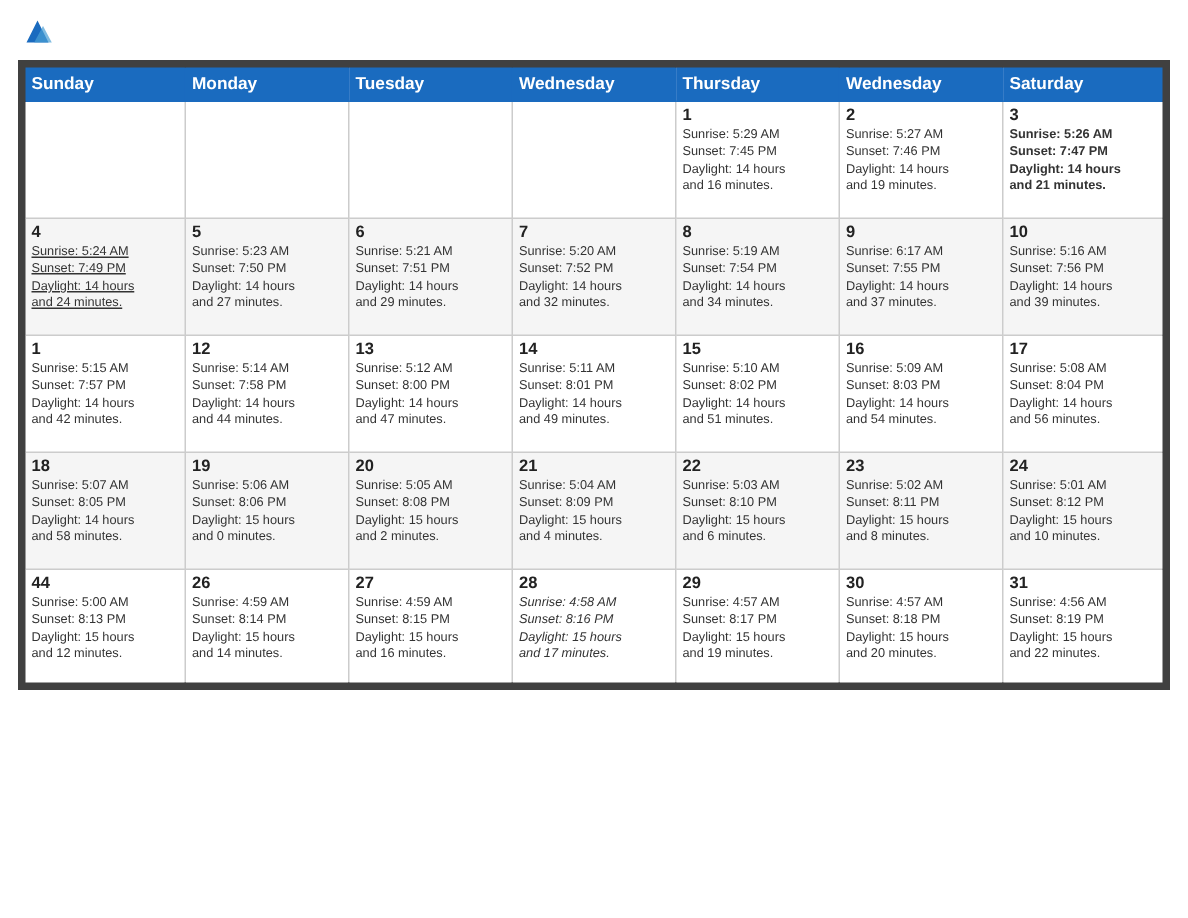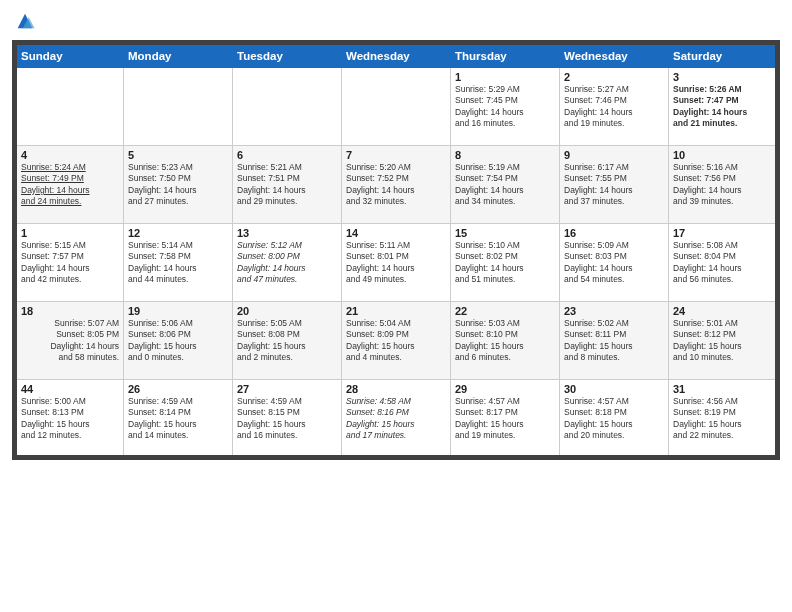--- a/index.html
+++ b/index.html
@@ -220,21 +220,21 @@
           </td>
           <td>
             <span class="day-num">12</span>
             <div class="day-info" style="white-space: pre-line;">Sunrise: 5:14 AM
 Sunset: 7:58 PM
 Daylight: 14 hours
 and 44 minutes.</div>
           </td>
           <td>
             <span class="day-num">13</span>
-            <div class="day-info" style="white-space: pre-line; font-style: italic;">Sunrise: 5:12 AM
+            <div class="day-info" style="white-space: pre-line;">Sunrise: 5:12 AM
 Sunset: 8:00 PM
 Daylight: 14 hours
 and 47 minutes.</div>
           </td>
           <td>
             <span class="day-num">14</span>
             <div class="day-info" style="white-space: pre-line;">Sunrise: 5:11 AM
 Sunset: 8:01 PM
 Daylight: 14 hours
 and 49 minutes.</div>
@@ -257,21 +257,21 @@
             <span class="day-num">17</span>
             <div class="day-info" style="white-space: pre-line;">Sunrise: 5:08 AM
 Sunset: 8:04 PM
 Daylight: 14 hours
 and 56 minutes.</div>
           </td>
         </tr>
         <tr>
           <td>
             <span class="day-num">18</span>
-            <div class="day-info" style="white-space: pre-line; text-align: right;">Sunrise: 5:07 AM
+            <div class="day-info" style="white-space: pre-line;">Sunrise: 5:07 AM
 Sunset: 8:05 PM
 Daylight: 14 hours
 and 58 minutes.</div>
           </td>
           <td>
             <span class="day-num">19</span>
             <div class="day-info" style="white-space: pre-line;">Sunrise: 5:06 AM
 Sunset: 8:06 PM
 Daylight: 15 hours
 and 0 minutes.</div>

